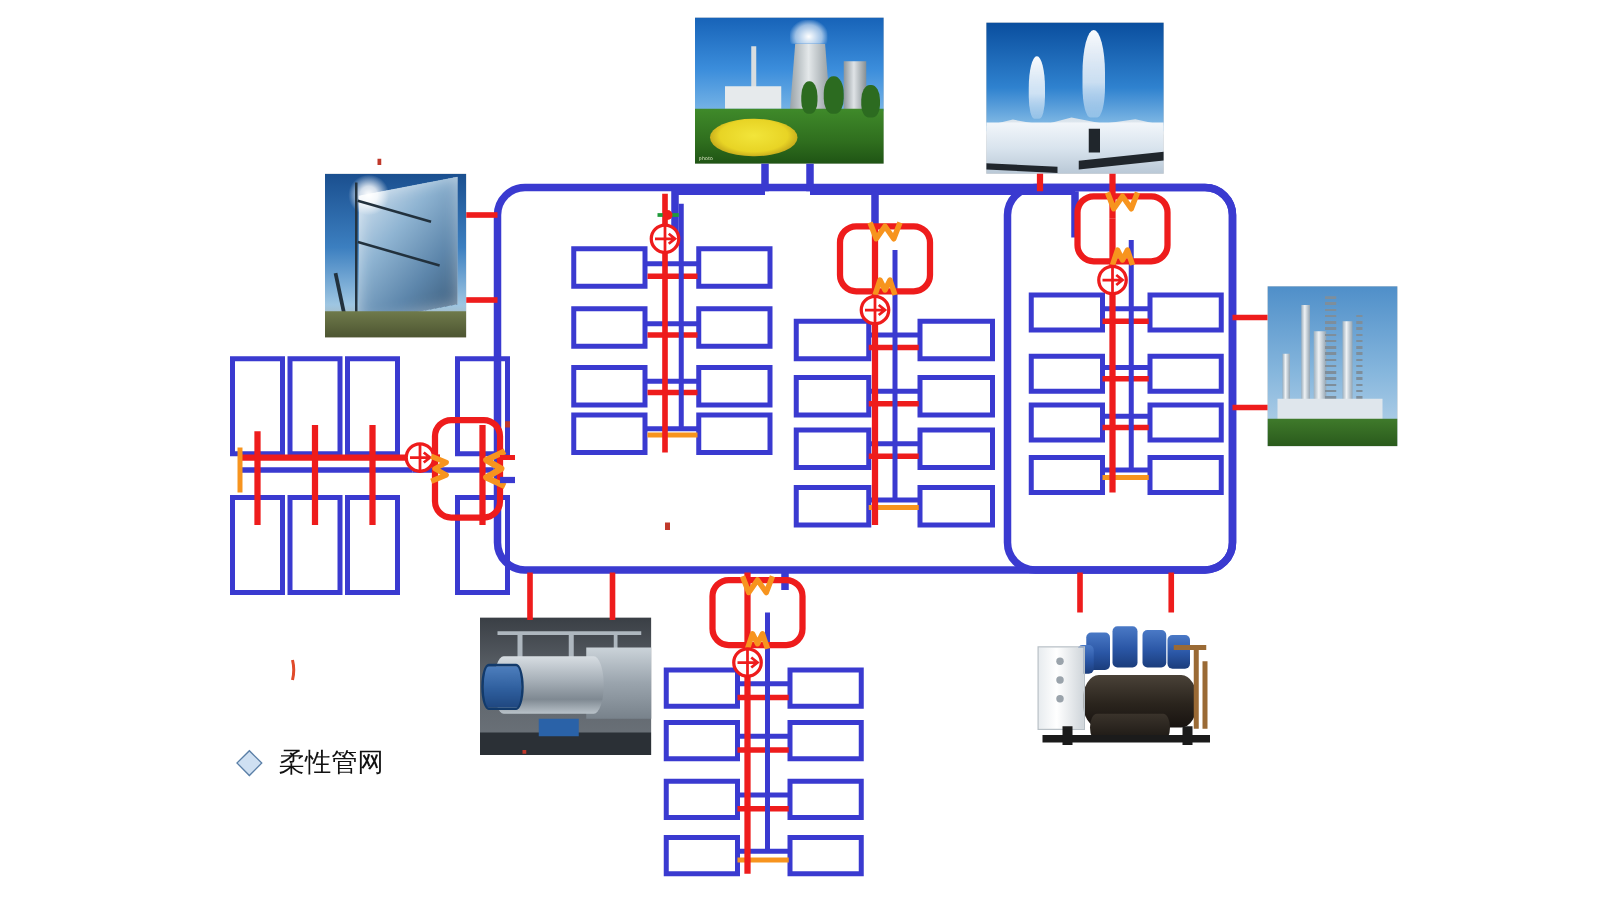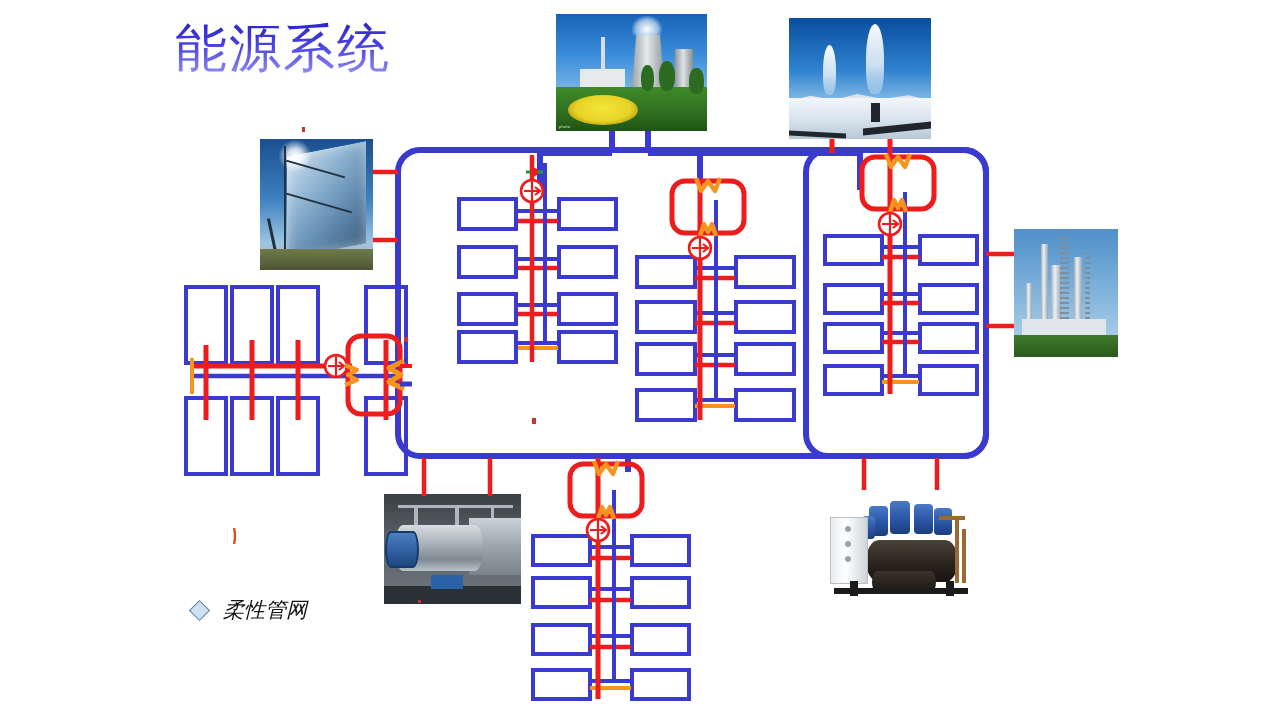--- a/index.html
+++ b/index.html
@@ -16,21 +16,21 @@
     font-size:52px;line-height:1;font-weight:400;letter-spacing:2px;
     color:#3b34d6;
     background:linear-gradient(180deg,#2a22c9 0%,#4a43e0 45%,#8f8bf0 100%);
     -webkit-background-clip:text;background-clip:text;
     -webkit-text-fill-color:transparent;
     font-family:"DejaVu Sans","Liberation Sans",sans-serif;
     white-space:nowrap;
   }
 
   
-  #bullet-row{position:absolute;left:192px;top:596px;display:flex;align-items:center;gap:16px;font-style:italic;}
+  #bullet-row{position:absolute;left:192px;top:596px;display:flex;align-items:center;gap:16px;}
   .diamond{
     width:13px;height:13px;transform:rotate(45deg);
     background:#cfe0f2;border:1.6px solid #5b7fa6;
   }
   #bullet-text{font-size:21px;color:#121212;font-family:"DejaVu Sans","Liberation Sans",sans-serif;white-space:nowrap;}
 
   
   #wires{position:absolute;left:0;top:0;width:1280px;height:720px;}
 
   
@@ -112,21 +112,20 @@
     background:linear-gradient(180deg,#3a332b,#1b1713);}
   .ch-cu{position:absolute;background:#9a6a35;}
   .ch-frame{position:absolute;background:#1b1b1b;}
   .ch-knob{position:absolute;border-radius:50%;background:#9aa3ab;}
 </style>
 </head>
 <body>
 
 <div id="stage">
 
-  <div id="title">能源系统</div>
 
   <div class="photo" style="left:556px;top:14px;width:151px;height:117px;">
     <div class="inner">
       <div class="pp-sky"></div>
       <div class="pp-steam" style="left:50%;top:2%;width:20%;height:16%;"></div>
       <div class="pp-tower"></div>
       <div class="pp-tower2"></div>
       <div class="pp-stack"></div>
       <div class="pp-bldg"></div>
       <div class="pp-grass"></div>

